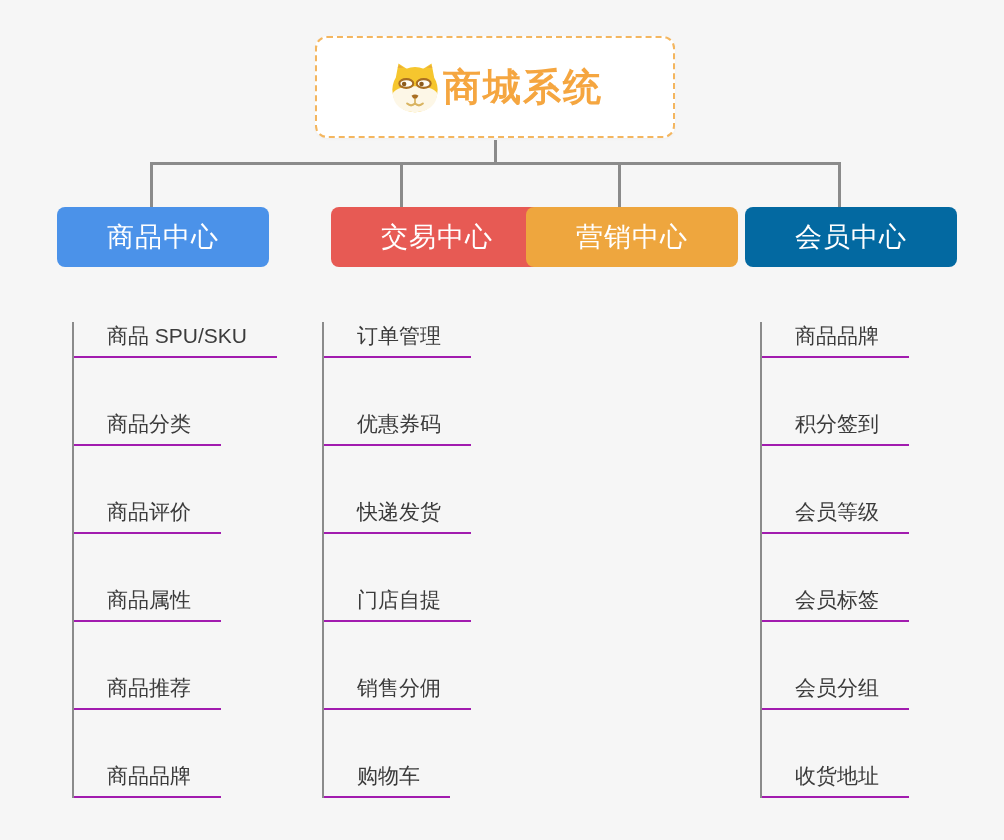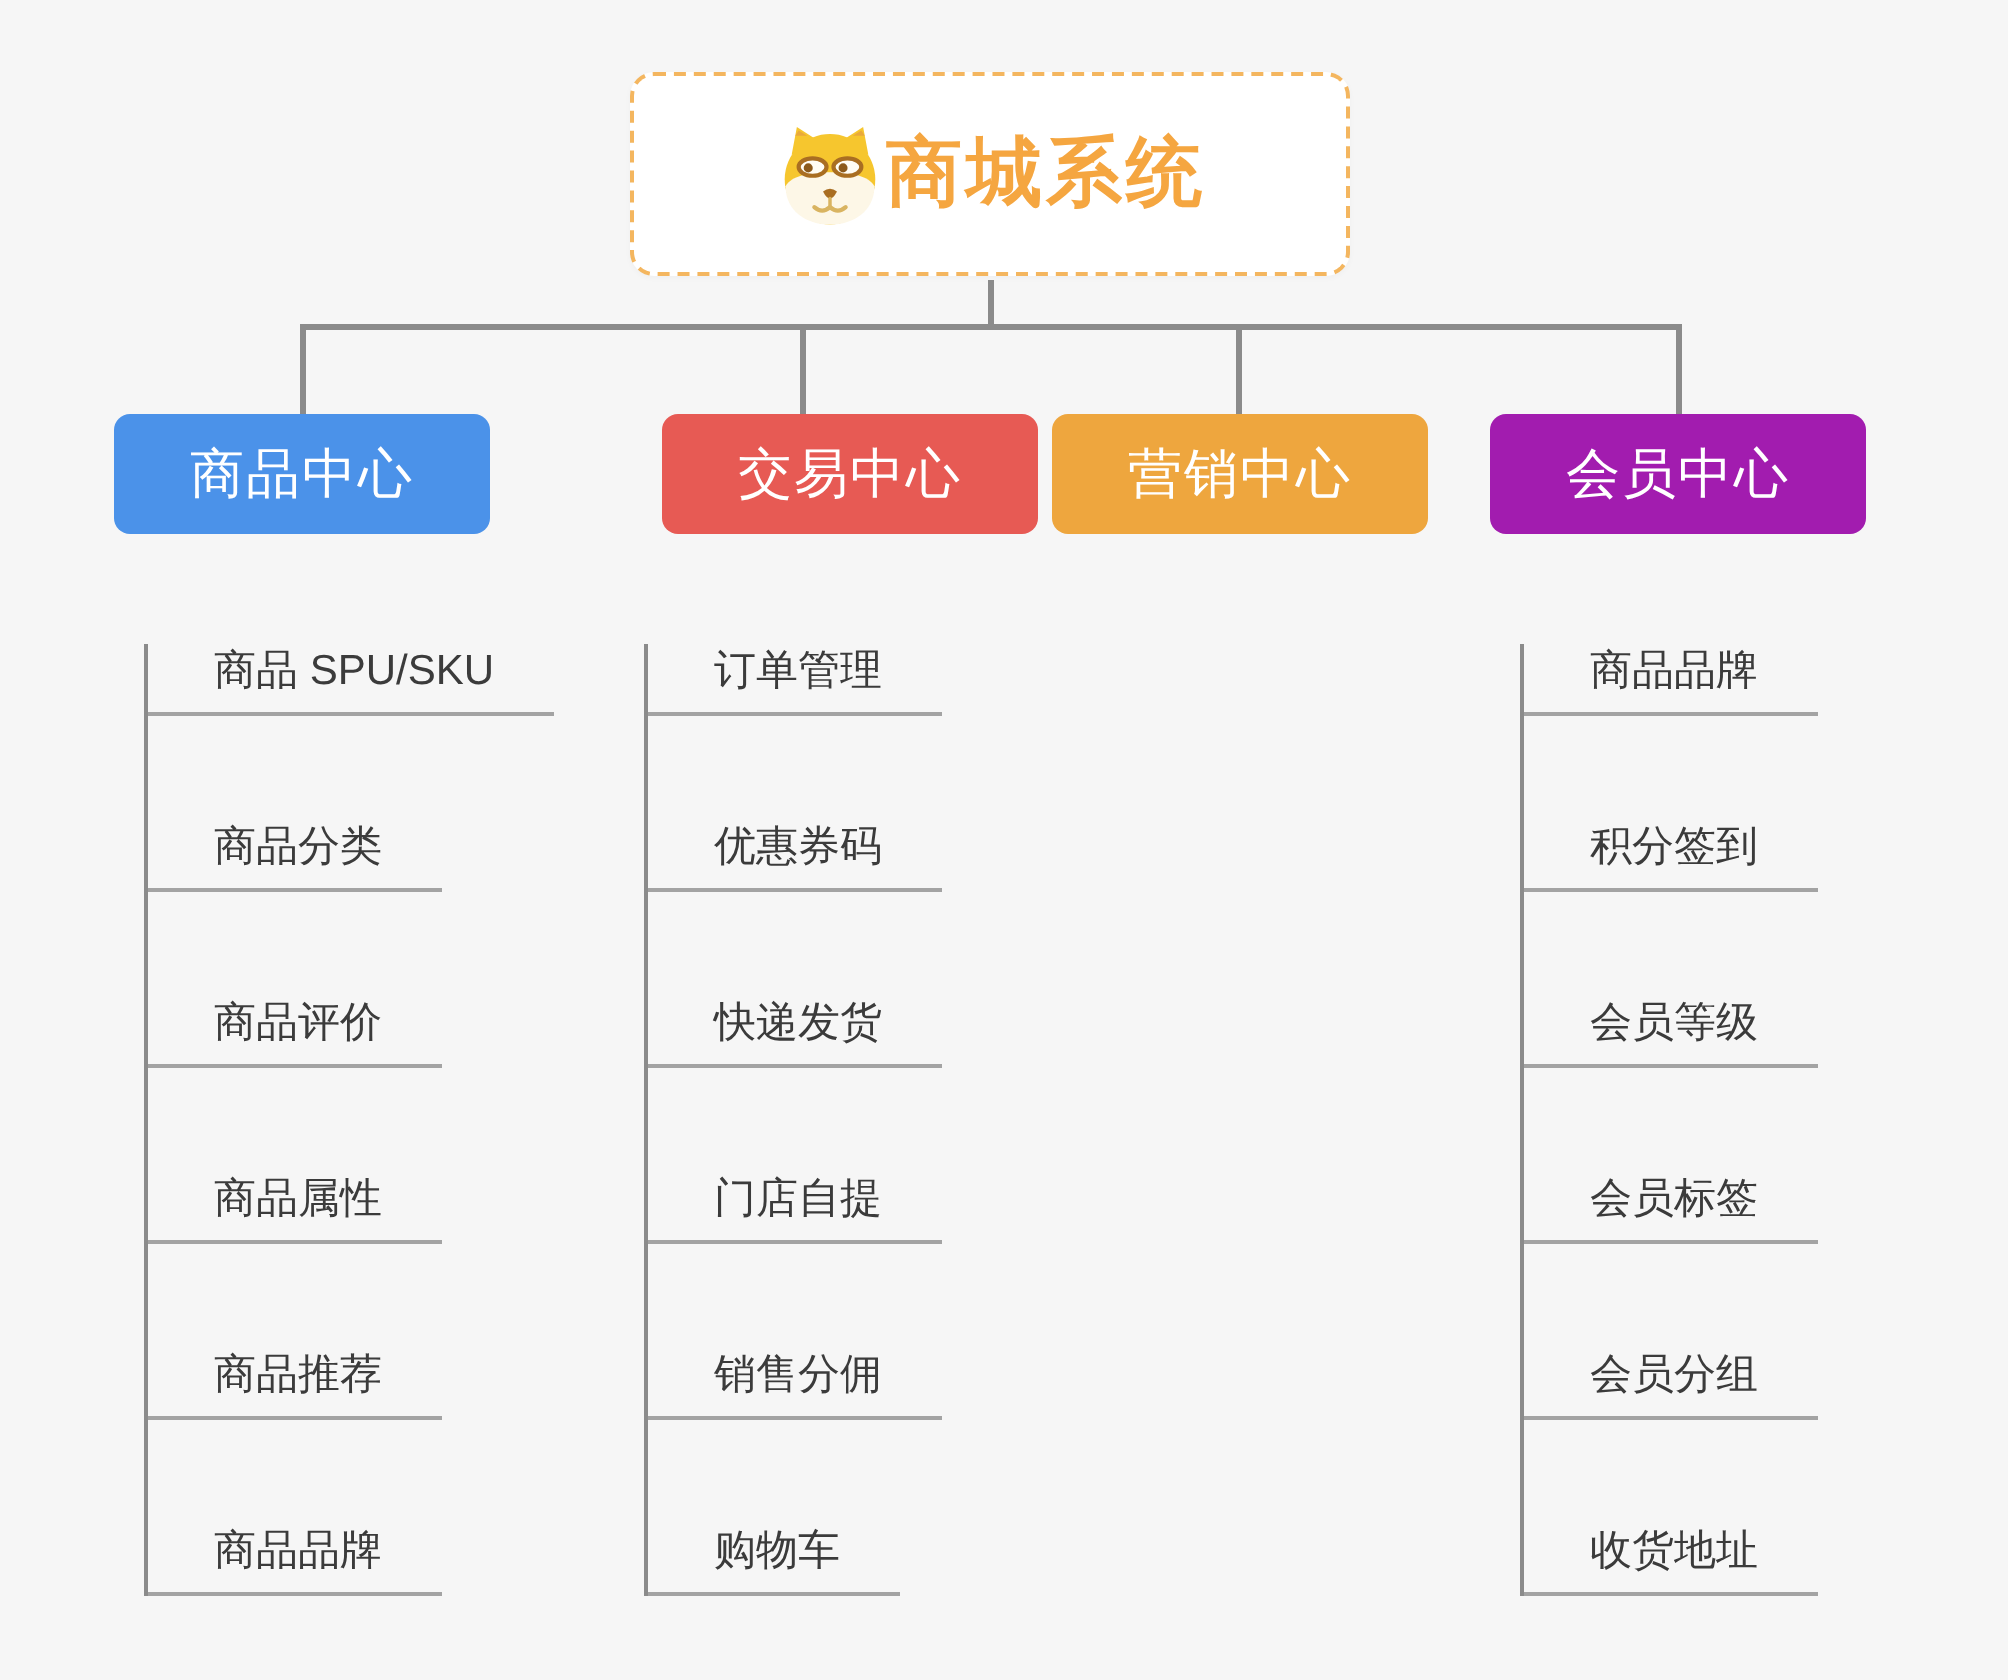--- a/index.html
+++ b/index.html
@@ -41,42 +41,42 @@
   .conn-stub  { left: 494px; top: 140px; width: 3px;  height: 24px; }
   .conn-hline { left: 150px; top: 162px; width: 691px; height: 3px; }
   .conn-drop  { top: 164px; width: 3px; height: 44px; }
   .d0 { left: 150px; } .d1 { left: 400px; } .d2 { left: 618px; } .d3 { left: 838px; }
 
   
   .branch { position: absolute; top: 207px; width: 188px; }
   .b0 { left: 57px; } .b1 { left: 307px; } .b2 { left: 526px; } .b3 { left: 745px; }
 
   .branch-node {
-    width: 188px; height: 60px;
+    width: 212px; height: 60px;
     border-radius: 8px;
     display: flex;
     align-items: center;
     justify-content: center;
     color: #ffffff;
     font-size: 27px;
     letter-spacing: 1px;
     white-space: nowrap;
   }
 
   .branch-list {
     list-style: none;
     margin-left: 15px;
     border-left: 2px solid #8b8b8b;
   }
   .branch-list li {
     width: fit-content;
     min-width: 125px;
     margin-top: 52px;
     padding: 0 30px 6px 33px;
-    border-bottom: 2px solid #a3a3a3;
+    border-bottom: 2px solid #a21caf;
     font-size: 21px;
     line-height: 28px;
     color: #3b3b3b;
     white-space: nowrap;
     cursor: default;
   }
   .branch-list li:first-child { margin-top: 55px; }
 </style>
 </head>
 <body>
@@ -139,21 +139,21 @@
     </ul>
   </div>
 
   <div class="branch b2">
     <div class="branch-node" style="background-color: rgb(238, 166, 62);">
       <span>营销中心</span>
     </div>
   </div>
 
   <div class="branch b3">
-    <div class="branch-node" style="background-color: #a21caf;">
+    <div class="branch-node" style="background-color: #0369a1;">
       <span>会员中心</span>
     </div>
     <ul class="branch-list">
       <li>商品品牌</li>
       <li>积分签到</li>
       <li>会员等级</li>
       <li>会员标签</li>
       <li>会员分组</li>
       <li>收货地址</li>
     </ul>

